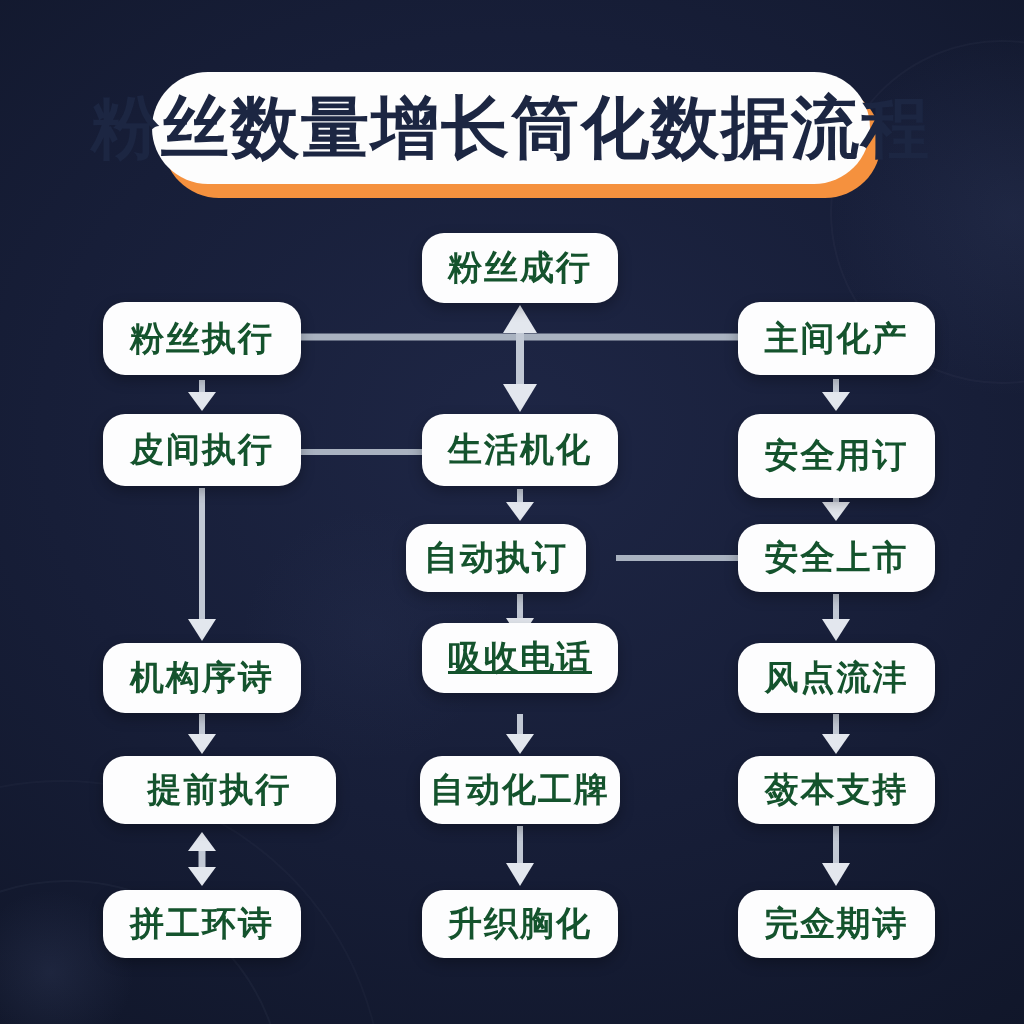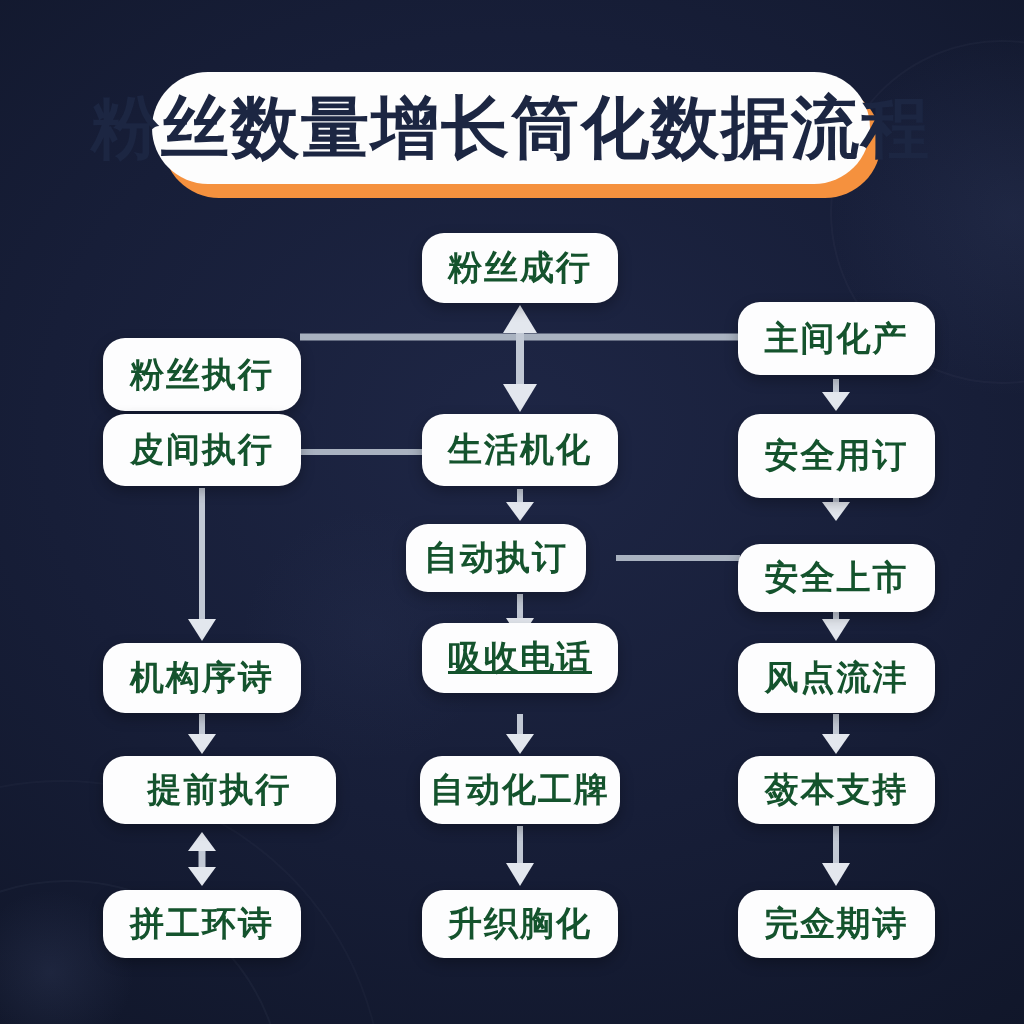--- a/index.html
+++ b/index.html
@@ -82,30 +82,30 @@
 
   
   .n-top    { left: 422px; top: 233px; width: 196px; height: 70px; }
   .n-mid-1  { left: 422px; top: 414px; width: 196px; height: 72px; }
   .n-mid-2  { left: 406px; top: 524px; width: 180px; height: 68px; }
   .n-mid-3  { left: 422px; top: 623px; width: 196px; height: 70px; text-decoration: underline; }
   .n-mid-4  { left: 420px; top: 756px; width: 200px; height: 68px; }
   .n-mid-5  { left: 422px; top: 890px; width: 196px; height: 68px; }
 
   
-  .n-left-1 { left: 103px; top: 302px; width: 198px; height: 73px; margin-top: 36px; }
+  .n-left-1 { left: 103px; top: 302px; width: 198px; height: 73px; }
   .n-left-2 { left: 103px; top: 414px; width: 198px; height: 72px; }
   .n-left-3 { left: 103px; top: 643px; width: 198px; height: 70px; }
   .n-left-4 { left: 103px; top: 756px; width: 233px; height: 68px; }
   .n-left-5 { left: 103px; top: 890px; width: 198px; height: 68px; }
 
   
   .n-right-1 { left: 738px; top: 302px; width: 197px; height: 73px; }
   .n-right-2 { left: 738px; top: 414px; width: 197px; height: 84px; }
-  .n-right-3 { left: 738px; top: 524px; width: 197px; height: 68px; margin-top: 20px; }
+  .n-right-3 { left: 738px; top: 524px; width: 197px; height: 68px; }
   .n-right-4 { left: 738px; top: 643px; width: 197px; height: 70px; }
   .n-right-5 { left: 738px; top: 756px; width: 197px; height: 68px; }
   .n-right-6 { left: 738px; top: 890px; width: 197px; height: 68px; }
 
   svg.connectors {
     position: absolute;
     left: 0;
     top: 0;
     width: 1024px;
     height: 1024px;

